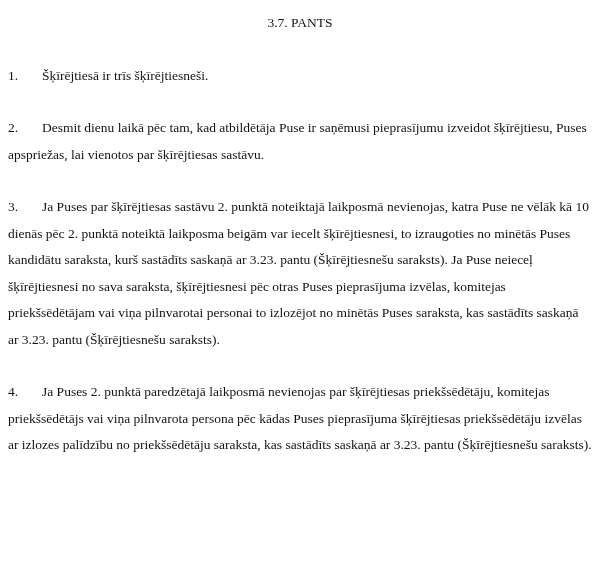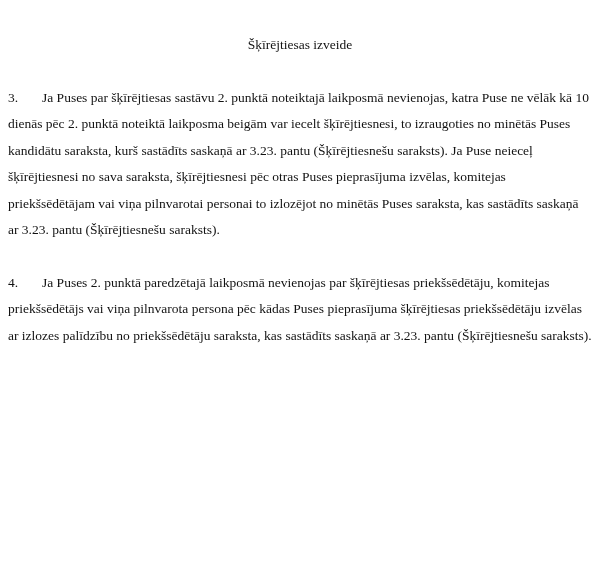--- a/index.html
+++ b/index.html
@@ -40,26 +40,28 @@
   .para-num {
     display: inline-block;
     width: 34px;
   }
 </style>
 </head>
 <body>
 
 <div class="page">
 
+  <h1 class="doc-title">3.7. PANTS</h1>
 
-  <h2 class="doc-subtitle">Šķīrējtiesas izveide</h2>
 
   <div class="paragraphs">
 
+    <p class="para"><span class="para-num">1.</span><span>Šķīrējtiesā ir trīs šķīrējtiesneši.</span></p>
 
+    <p class="para"><span class="para-num">2.</span><span>Desmit dienu laikā pēc tam, kad atbildētāja Puse ir saņēmusi pieprasījumu izveidot šķīrējtiesu, Puses apspriežas, lai vienotos par šķīrējtiesas sastāvu.</span></p>
 
     <p class="para"><span class="para-num">3.</span><span>Ja Puses par šķīrējtiesas sastāvu 2. punktā noteiktajā laikposmā nevienojas, katra Puse ne vēlāk kā 10 dienās pēc 2. punktā noteiktā laikposma beigām var iecelt šķīrējtiesnesi, to izraugoties no minētās Puses kandidātu saraksta, kurš sastādīts saskaņā ar 3.23. pantu (Šķīrējtiesnešu saraksts). Ja Puse neieceļ šķīrējtiesnesi no sava saraksta, šķīrējtiesnesi pēc otras Puses pieprasījuma izvēlas, komitejas priekšsēdētājam vai viņa pilnvarotai personai to izlozējot no minētās Puses saraksta, kas sastādīts saskaņā ar 3.23. pantu (Šķīrējtiesnešu saraksts).</span></p>
 
     <p class="para"><span class="para-num">4.</span><span>Ja Puses 2. punktā paredzētajā laikposmā nevienojas par šķīrējtiesas priekšsēdētāju, komitejas priekšsēdētājs vai viņa pilnvarota persona pēc kādas Puses pieprasījuma šķīrējtiesas priekšsēdētāju izvēlas ar izlozes palīdzību no priekšsēdētāju saraksta, kas sastādīts saskaņā ar 3.23. pantu (Šķīrējtiesnešu saraksts).</span></p>
 
 
   </div>
 </div>
 
 </body></html>

